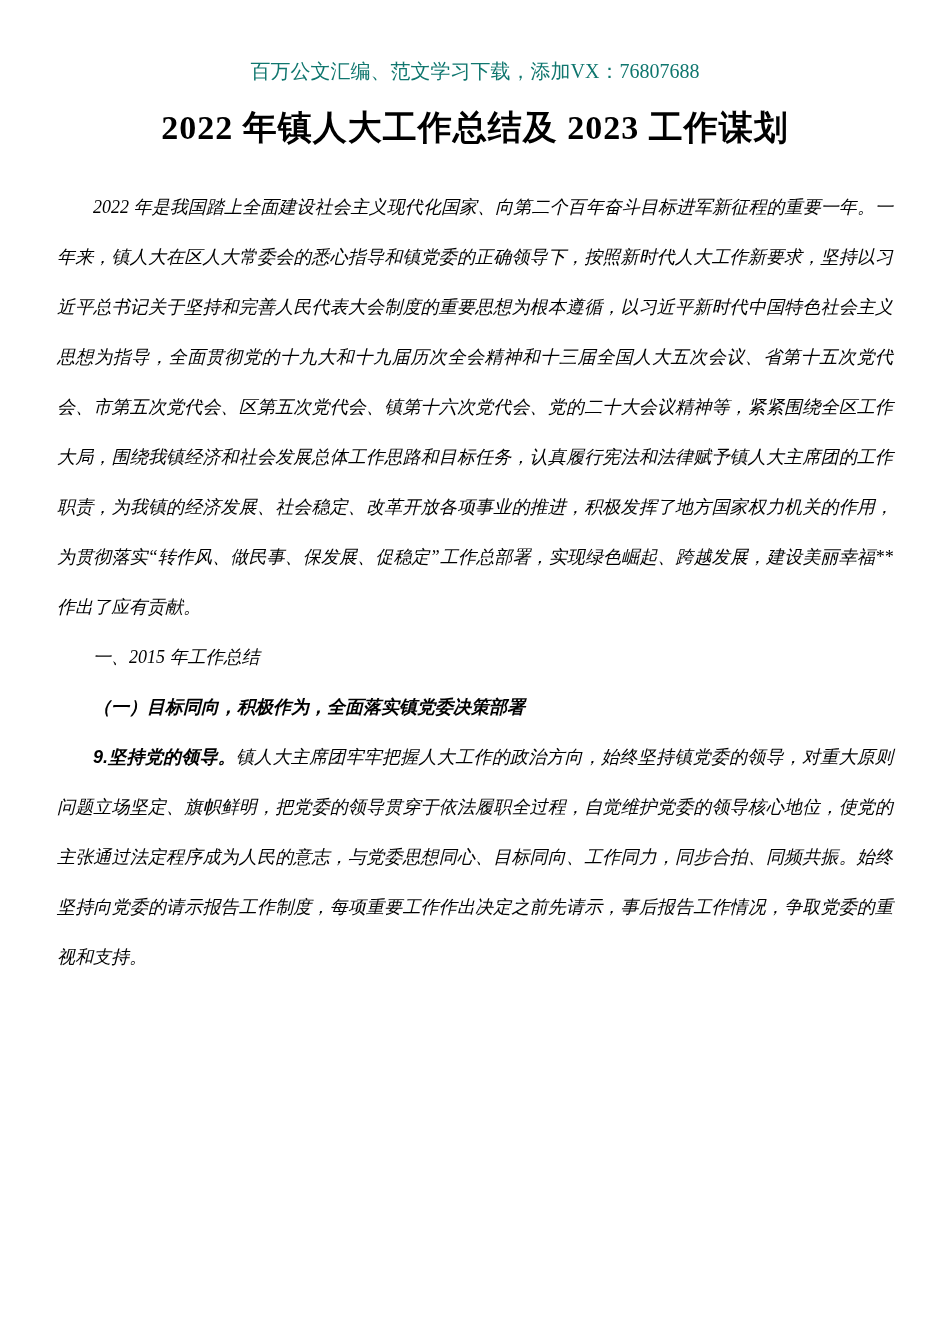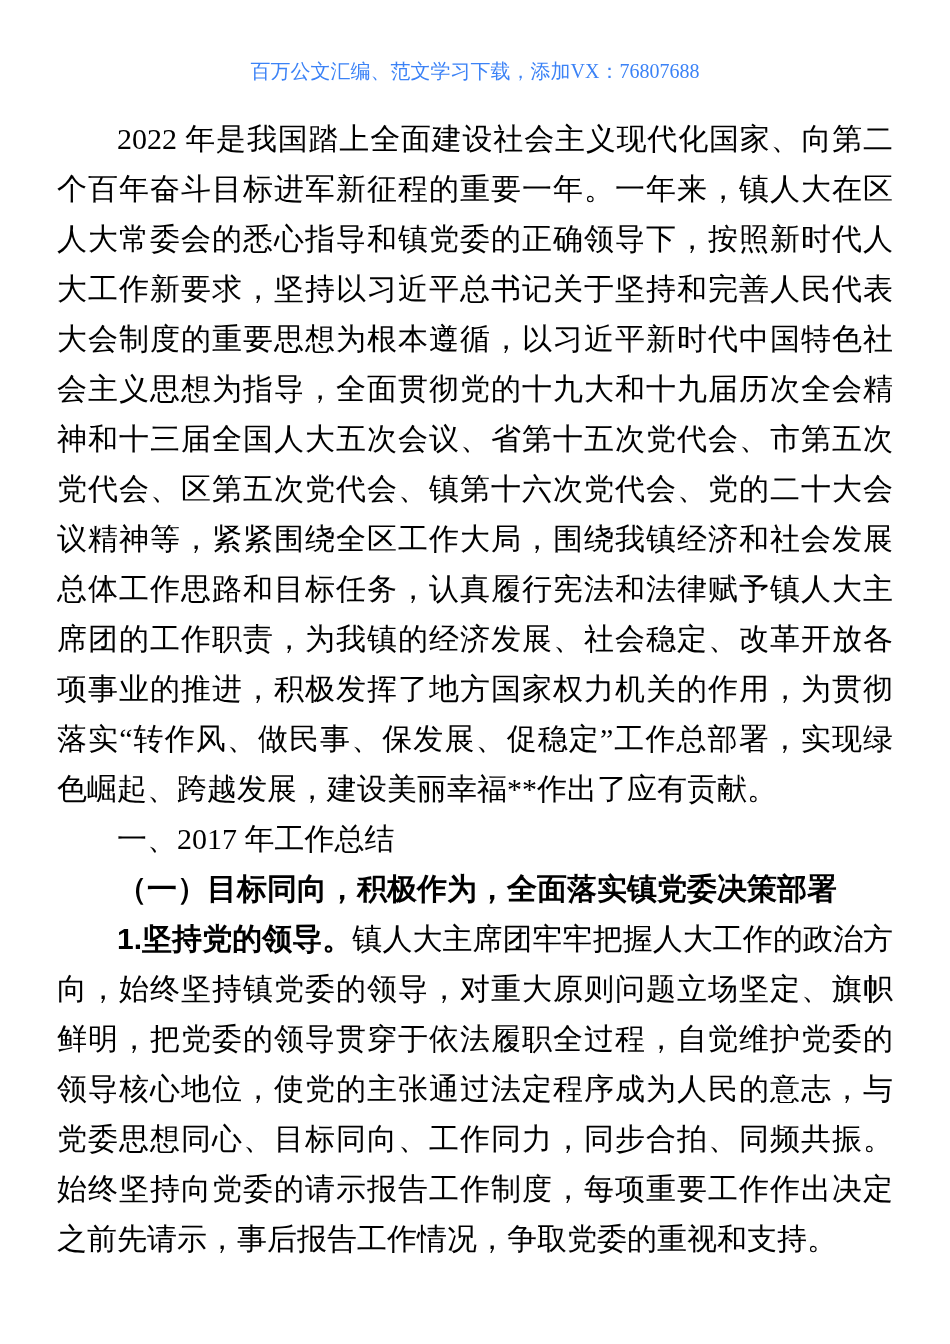--- a/index.html
+++ b/index.html
@@ -15,40 +15,41 @@
   }
   .page {
     width: 950px;
     min-height: 1344px;
     box-sizing: border-box;
     padding: 58px 57px 40px 57px;
     background: #ffffff;
   }
   .banner {
     text-align: center;
-    color: #3b82f6;
+    color: #0f766e;
     font-size: 20px;
     font-family: "Liberation Serif", "DejaVu Serif", serif;
     line-height: 26px;
   }
   .doc-title {
     margin: 20px 0 0 0;
     text-align: center;
     font-size: 34px;
     font-weight: bold;
     line-height: 48px;
     font-family: "Liberation Serif", "DejaVu Serif", serif;
     letter-spacing: 1px;
   }
   .content {
     margin-top: 30px;
-    font-size: 30px;
+    font-size: 18px;
     line-height: 50px;
     text-align: justify;
     text-justify: inter-ideograph;
+    font-style: italic;
   }
   .content p {
     margin: 0;
     padding: 0;
     text-indent: 2em;
   }
   .hei-bold {
     font-weight: bold;
     font-family: "Liberation Sans", "DejaVu Sans", sans-serif;
   }
@@ -57,26 +58,27 @@
     font-family: "Liberation Sans", "DejaVu Sans", sans-serif;
   }
 </style>
 </head>
 <body>
 
 <div class="page">
 
   <div class="banner">百万公文汇编、范文学习下载，添加VX：76807688</div>
 
+  <h1 class="doc-title">2022 年镇人大工作总结及 2023 工作谋划</h1>
 
   <div class="content">
 
     <p>2022 年是我国踏上全面建设社会主义现代化国家、向第二个百年奋斗目标进军新征程的重要一年。一年来，镇人大在区人大常委会的悉心指导和镇党委的正确领导下，按照新时代人大工作新要求，坚持以习近平总书记关于坚持和完善人民代表大会制度的重要思想为根本遵循，以习近平新时代中国特色社会主义思想为指导，全面贯彻党的十九大和十九届历次全会精神和十三届全国人大五次会议、省第十五次党代会、市第五次党代会、区第五次党代会、镇第十六次党代会、党的二十大会议精神等，紧紧围绕全区工作大局，围绕我镇经济和社会发展总体工作思路和目标任务，认真履行宪法和法律赋予镇人大主席团的工作职责，为我镇的经济发展、社会稳定、改革开放各项事业的推进，积极发挥了地方国家权力机关的作用，为贯彻落实“转作风、做民事、保发展、促稳定”工作总部署，实现绿色崛起、跨越发展，建设美丽幸福**作出了应有贡献。</p>
 
-    <p>一、2017 年工作总结</p>
+    <p>一、2015 年工作总结</p>
 
     <p class="hei-bold">（一）目标同向，积极作为，全面落实镇党委决策部署</p>
 
 
-    <p><span class="lead-bold">1.坚持党的领导。</span><span>镇人大主席团牢牢把握人大工作的政治方向，始终坚持镇党委的领导，对重大原则问题立场坚定、旗帜鲜明，把党委的领导贯穿于依法履职全过程，自觉维护党委的领导核心地位，使党的主张通过法定程序成为人民的意志，与党委思想同心、目标同向、工作同力，同步合拍、同频共振。始终坚持向党委的请示报告工作制度，每项重要工作作出决定之前先请示，事后报告工作情况，争取党委的重视和支持。</span></p>
+    <p><span class="lead-bold">9.坚持党的领导。</span><span>镇人大主席团牢牢把握人大工作的政治方向，始终坚持镇党委的领导，对重大原则问题立场坚定、旗帜鲜明，把党委的领导贯穿于依法履职全过程，自觉维护党委的领导核心地位，使党的主张通过法定程序成为人民的意志，与党委思想同心、目标同向、工作同力，同步合拍、同频共振。始终坚持向党委的请示报告工作制度，每项重要工作作出决定之前先请示，事后报告工作情况，争取党委的重视和支持。</span></p>
 
   </div>
 </div>
 
 </body></html>

